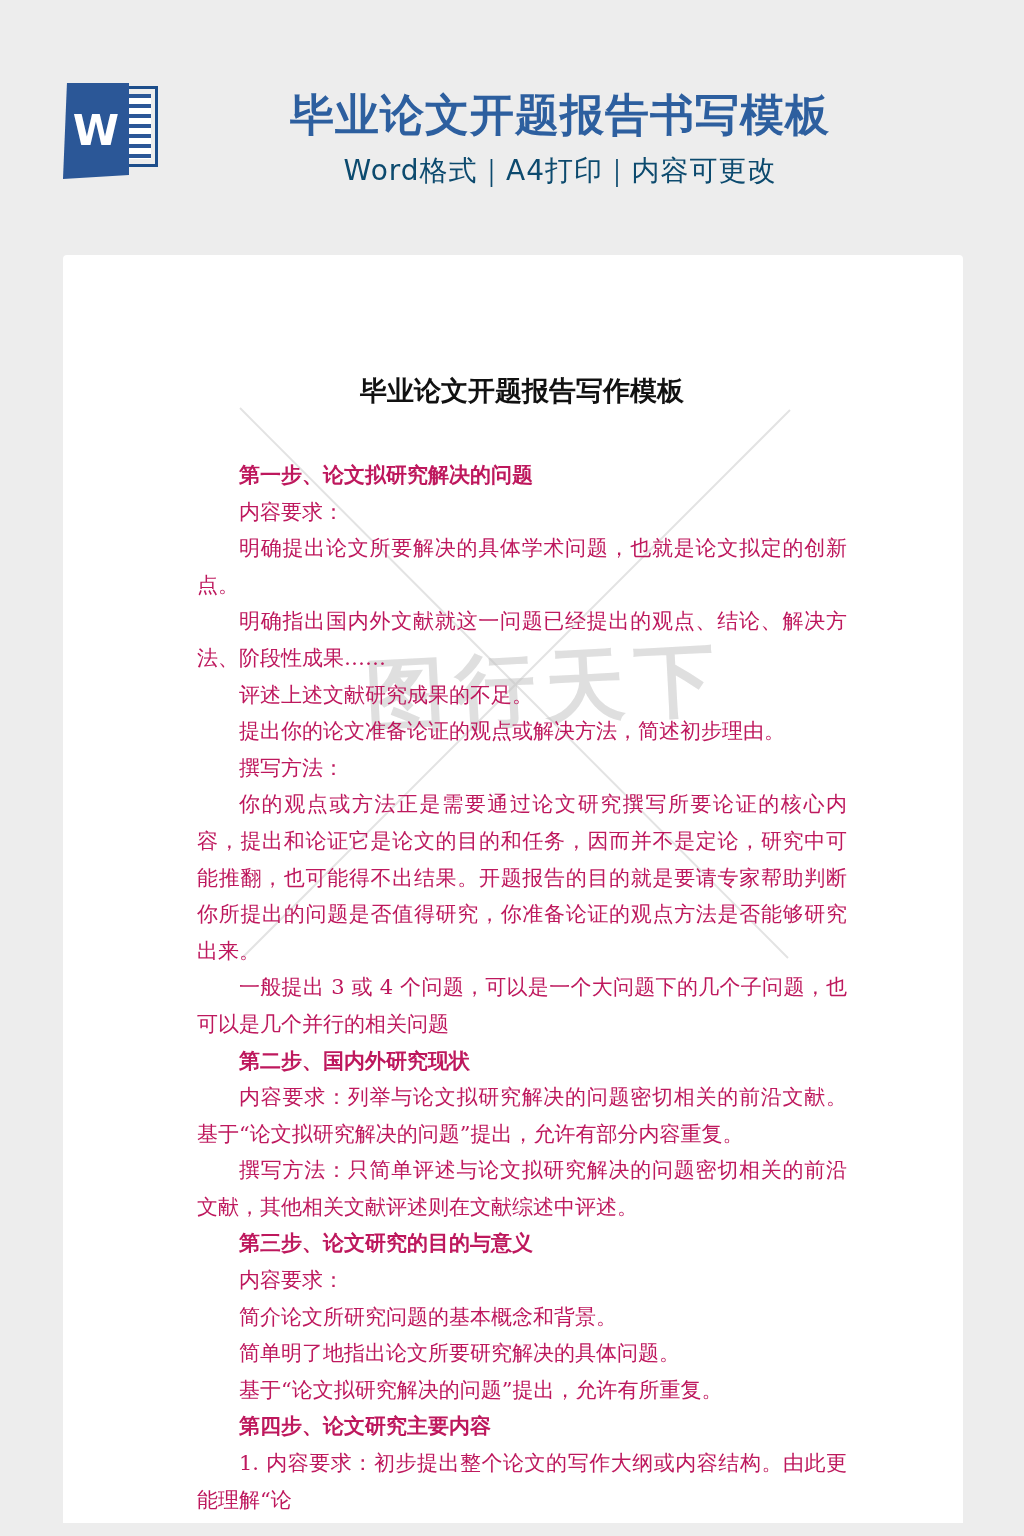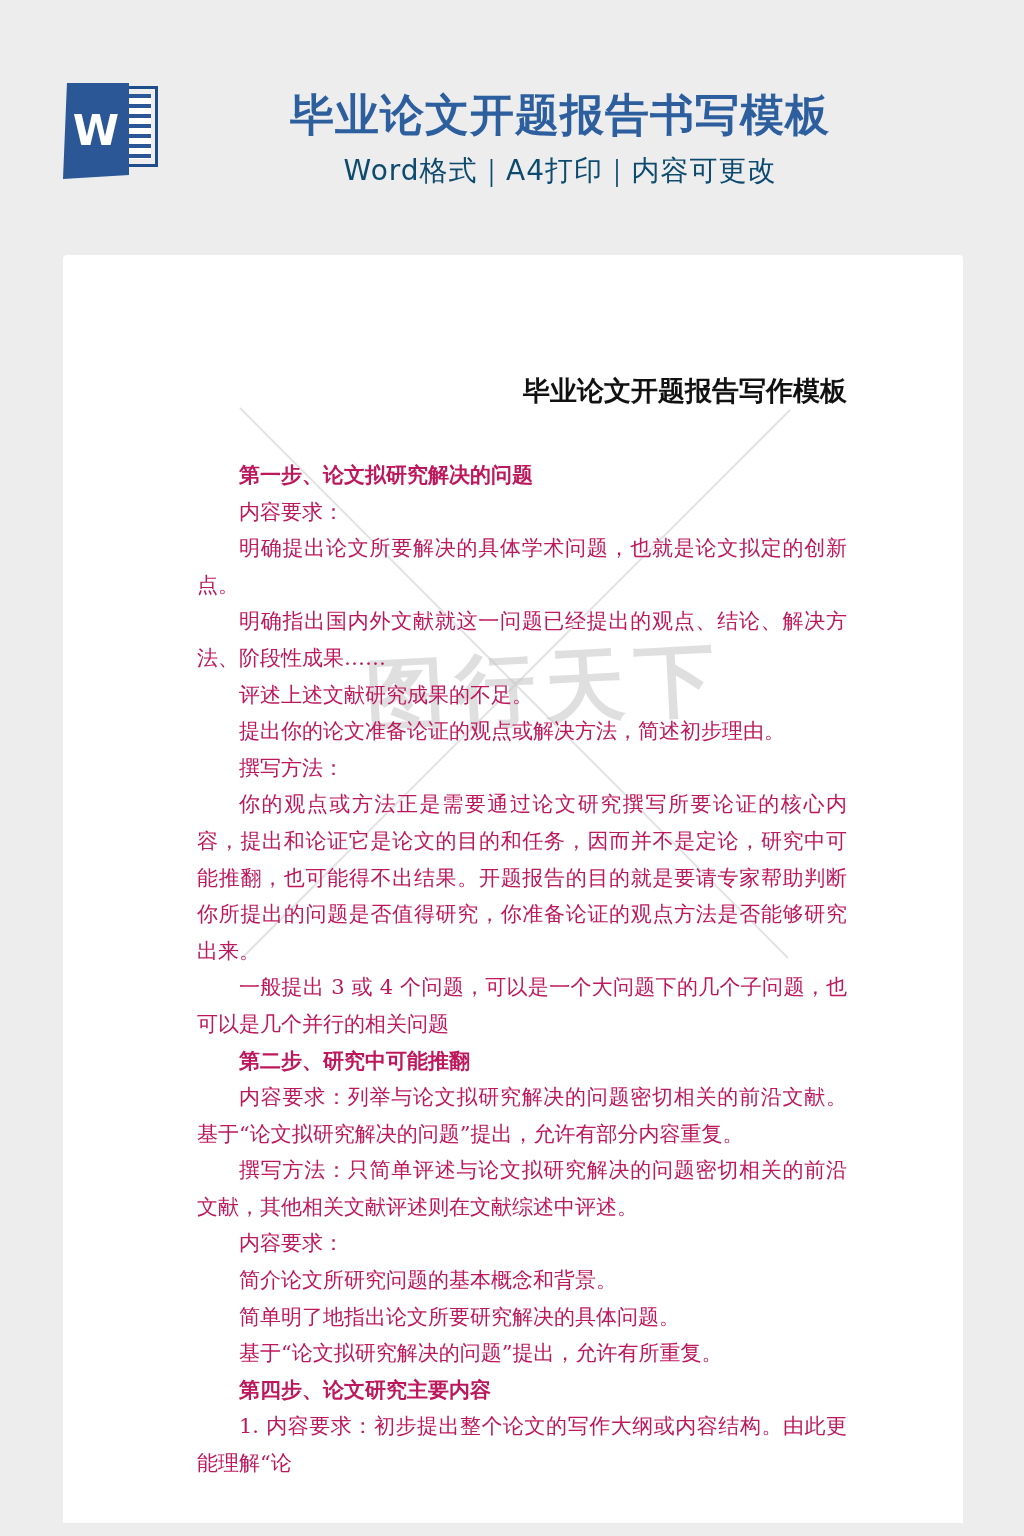--- a/index.html
+++ b/index.html
@@ -25,21 +25,21 @@
   
   .doc-page{position:absolute;left:63px;top:255px;width:900px;height:1268px;background:#ffffff;
             border-radius:4px 4px 0 0;overflow:hidden;}
   .wm-lines{position:absolute;left:0;top:0;width:900px;height:1268px;z-index:0;}
   .wm-text{position:absolute;left:272px;top:385px;width:420px;height:95px;z-index:1;
            text-align:center;line-height:95px;font-size:80px;font-weight:700;
            font-family:"DejaVu Serif","Liberation Serif",serif;
            letter-spacing:10px;opacity:.55;transform:rotate(-3deg);}
   .doc-content{position:relative;z-index:2;padding:116px 116px 0 134px;
                font-family:"DejaVu Serif","Liberation Serif",serif;}
-  .doc-title{margin:0 0 46px 0;text-align:right;font-size:27px;line-height:40px;
+  .doc-title{margin:0 0 46px 0;text-align:center;font-size:27px;line-height:40px;
              font-weight:700;color:#111111;}
   .para{margin:0;font-size:21px;line-height:36.6px;text-indent:2em;text-align:justify;
         color:#be185d;word-break:break-all;}
   .para.bold{font-weight:700;}
 </style>
 </head>
 <body>
 
 <div class="canvas">
 
@@ -67,23 +67,24 @@
 
       <p class="para bold">第一步、论文拟研究解决的问题</p>
           <p class="para">内容要求：</p>
           <p class="para">明确提出论文所要解决的具体学术问题，也就是论文拟定的创新点。</p>
           <p class="para">明确指出国内外文献就这一问题已经提出的观点、结论、解决方法、阶段性成果……</p>
           <p class="para">评述上述文献研究成果的不足。</p>
           <p class="para">提出你的论文准备论证的观点或解决方法，简述初步理由。</p>
           <p class="para">撰写方法：</p>
           <p class="para">你的观点或方法正是需要通过论文研究撰写所要论证的核心内容，提出和论证它是论文的目的和任务，因而并不是定论，研究中可能推翻，也可能得不出结果。开题报告的目的就是要请专家帮助判断你所提出的问题是否值得研究，你准备论证的观点方法是否能够研究出来。</p>
           <p class="para">一般提出 3 或 4 个问题，可以是一个大问题下的几个子问题，也可以是几个并行的相关问题</p>
-          <p class="para bold">第二步、研究中可能推翻</p>
+          <p class="para bold">第二步、国内外研究现状</p>
           <p class="para">内容要求：列举与论文拟研究解决的问题密切相关的前沿文献。基于“论文拟研究解决的问题”提出，允许有部分内容重复。</p>
           <p class="para">撰写方法：只简单评述与论文拟研究解决的问题密切相关的前沿文献，其他相关文献评述则在文献综述中评述。</p>
+          <p class="para bold">第三步、论文研究的目的与意义</p>
           <p class="para">内容要求：</p>
           <p class="para">简介论文所研究问题的基本概念和背景。</p>
           <p class="para">简单明了地指出论文所要研究解决的具体问题。</p>
           <p class="para">基于“论文拟研究解决的问题”提出，允许有所重复。</p>
           <p class="para bold">第四步、论文研究主要内容</p>
           <p class="para">1. 内容要求：初步提出整个论文的写作大纲或内容结构。由此更能理解“论</p>
         </div>
     </div>
   </div>
 

